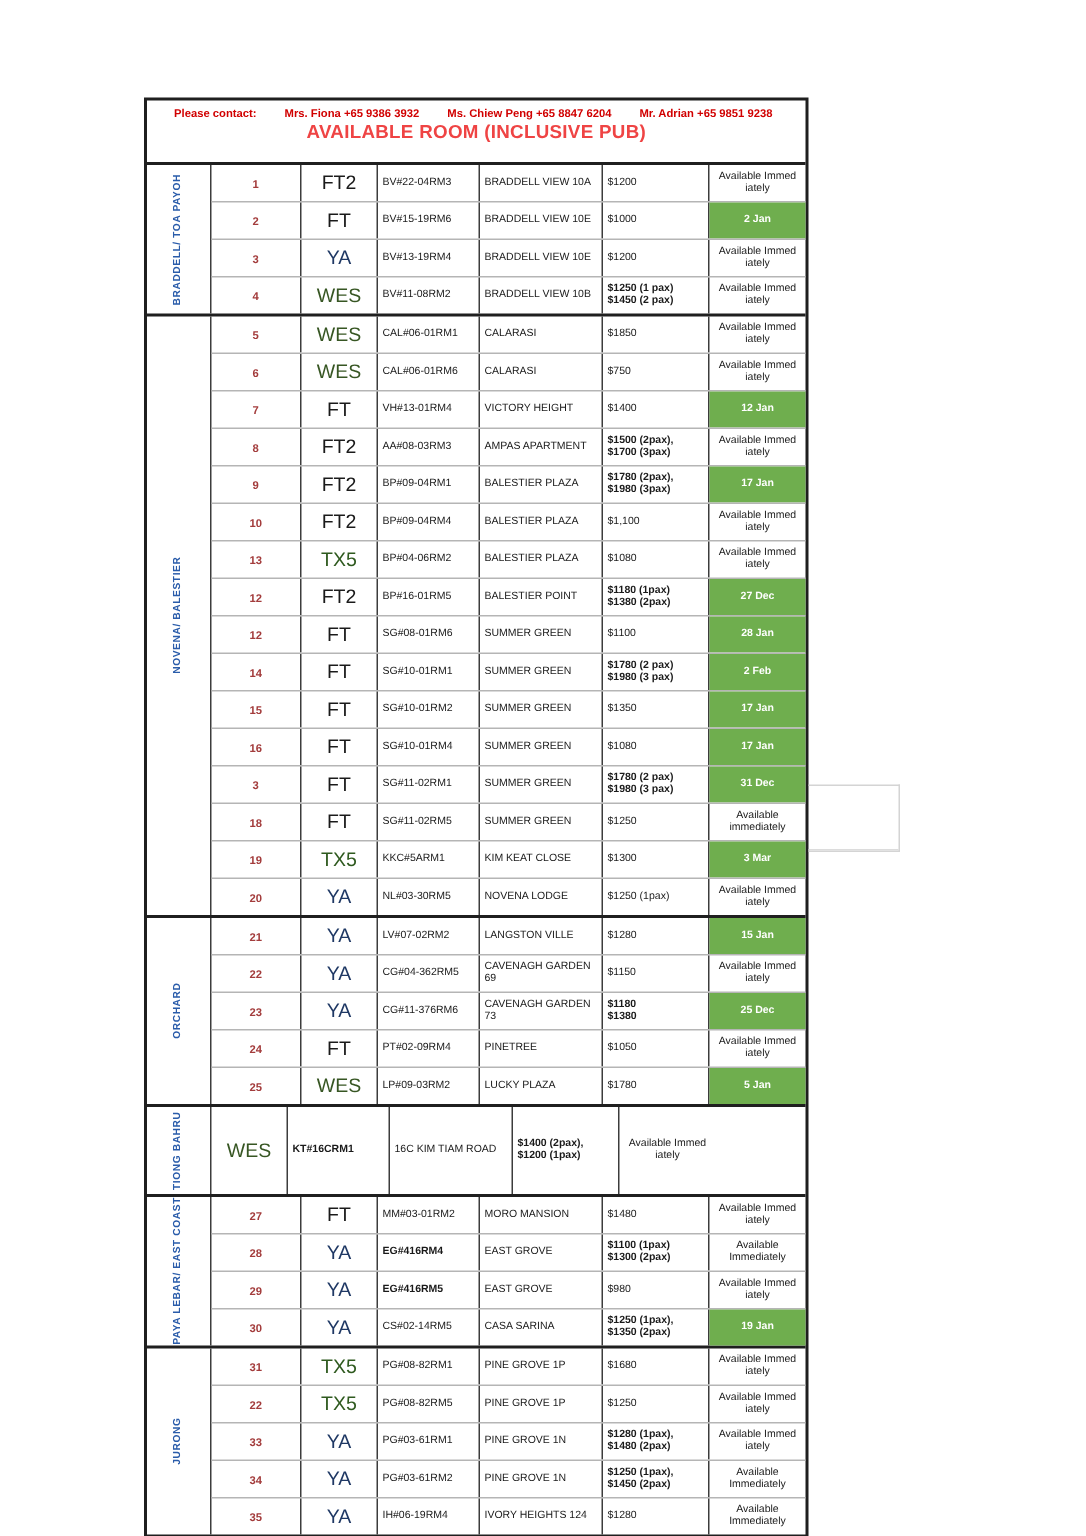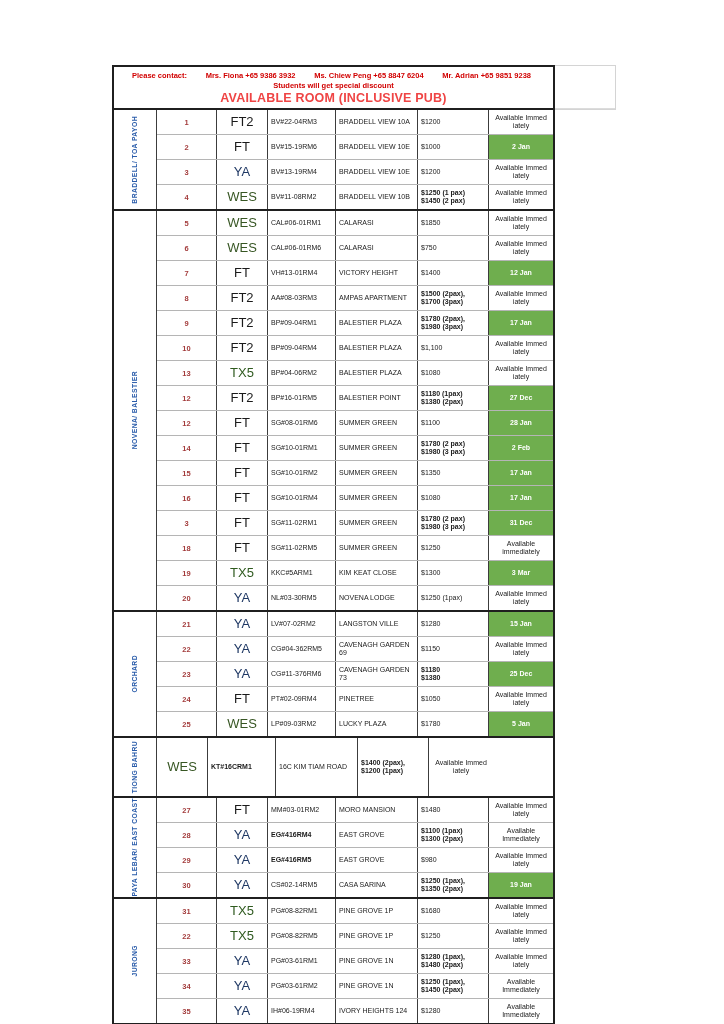--- a/index.html
+++ b/index.html
@@ -1,21 +1,21 @@
 <!DOCTYPE html>
 <html><head>
 <meta charset="utf-8">
 <style>
   html,body{margin:0;padding:0;}
   body{
     width:724px;height:1024px;position:relative;background:#ffffff;
     font-family:"Liberation Sans", sans-serif;
     -webkit-font-smoothing:antialiased;
   }
-  .sheet{position:absolute;left:112px;top:65px;display:flex;align-items:flex-start;border-radius:20px;}
+  .sheet{position:absolute;left:96px;top:65px;display:flex;align-items:center;border-radius:20px;}
   .main{width:443px;border:2px solid #1f1f1f;background:#fff;box-sizing:border-box;}
   
   .header-cell{height:43px;box-sizing:border-box;border-bottom:2px solid #1f1f1f;padding-top:4px;}
   .contact-line{display:flex;justify-content:space-between;padding:0 22px 0 18px;
     font-size:7.5px;font-weight:700;color:#d10000;line-height:10px;}
   .discount-line{text-align:center;font-size:7.5px;font-weight:700;color:#d10000;line-height:10px;}
   .title-line{text-align:center;font-size:12.5px;font-weight:700;color:#ef4444;line-height:15px;letter-spacing:.2px;}
   
   .group{display:flex;align-items:stretch;}
   .group + .group{border-top:2px solid #1f1f1f;}
@@ -52,21 +52,20 @@
 
 <div class="sheet">
   <div class="main">
     <div class="header-cell">
       <div class="contact-line">
         <span>Please contact:</span>
         <span>Mrs. Fiona +65 9386 3932</span>
         <span>Ms. Chiew Peng +65 8847 6204</span>
         <span>Mr. Adrian +65 9851 9238</span>
       </div>
-      <div class="discount-line">Students will get special discount</div>
       <div class="title-line">AVAILABLE ROOM (INCLUSIVE PUB)</div>
     </div>
     <div id="table-body">
         <div class="group">
     <div class="region-cell">
       <span class="region-text">BRADDELL/ TOA PAYOH</span>
     </div>
     <div class="rows">
             <div class="row">
     <div class="cell c-num">1</div>

